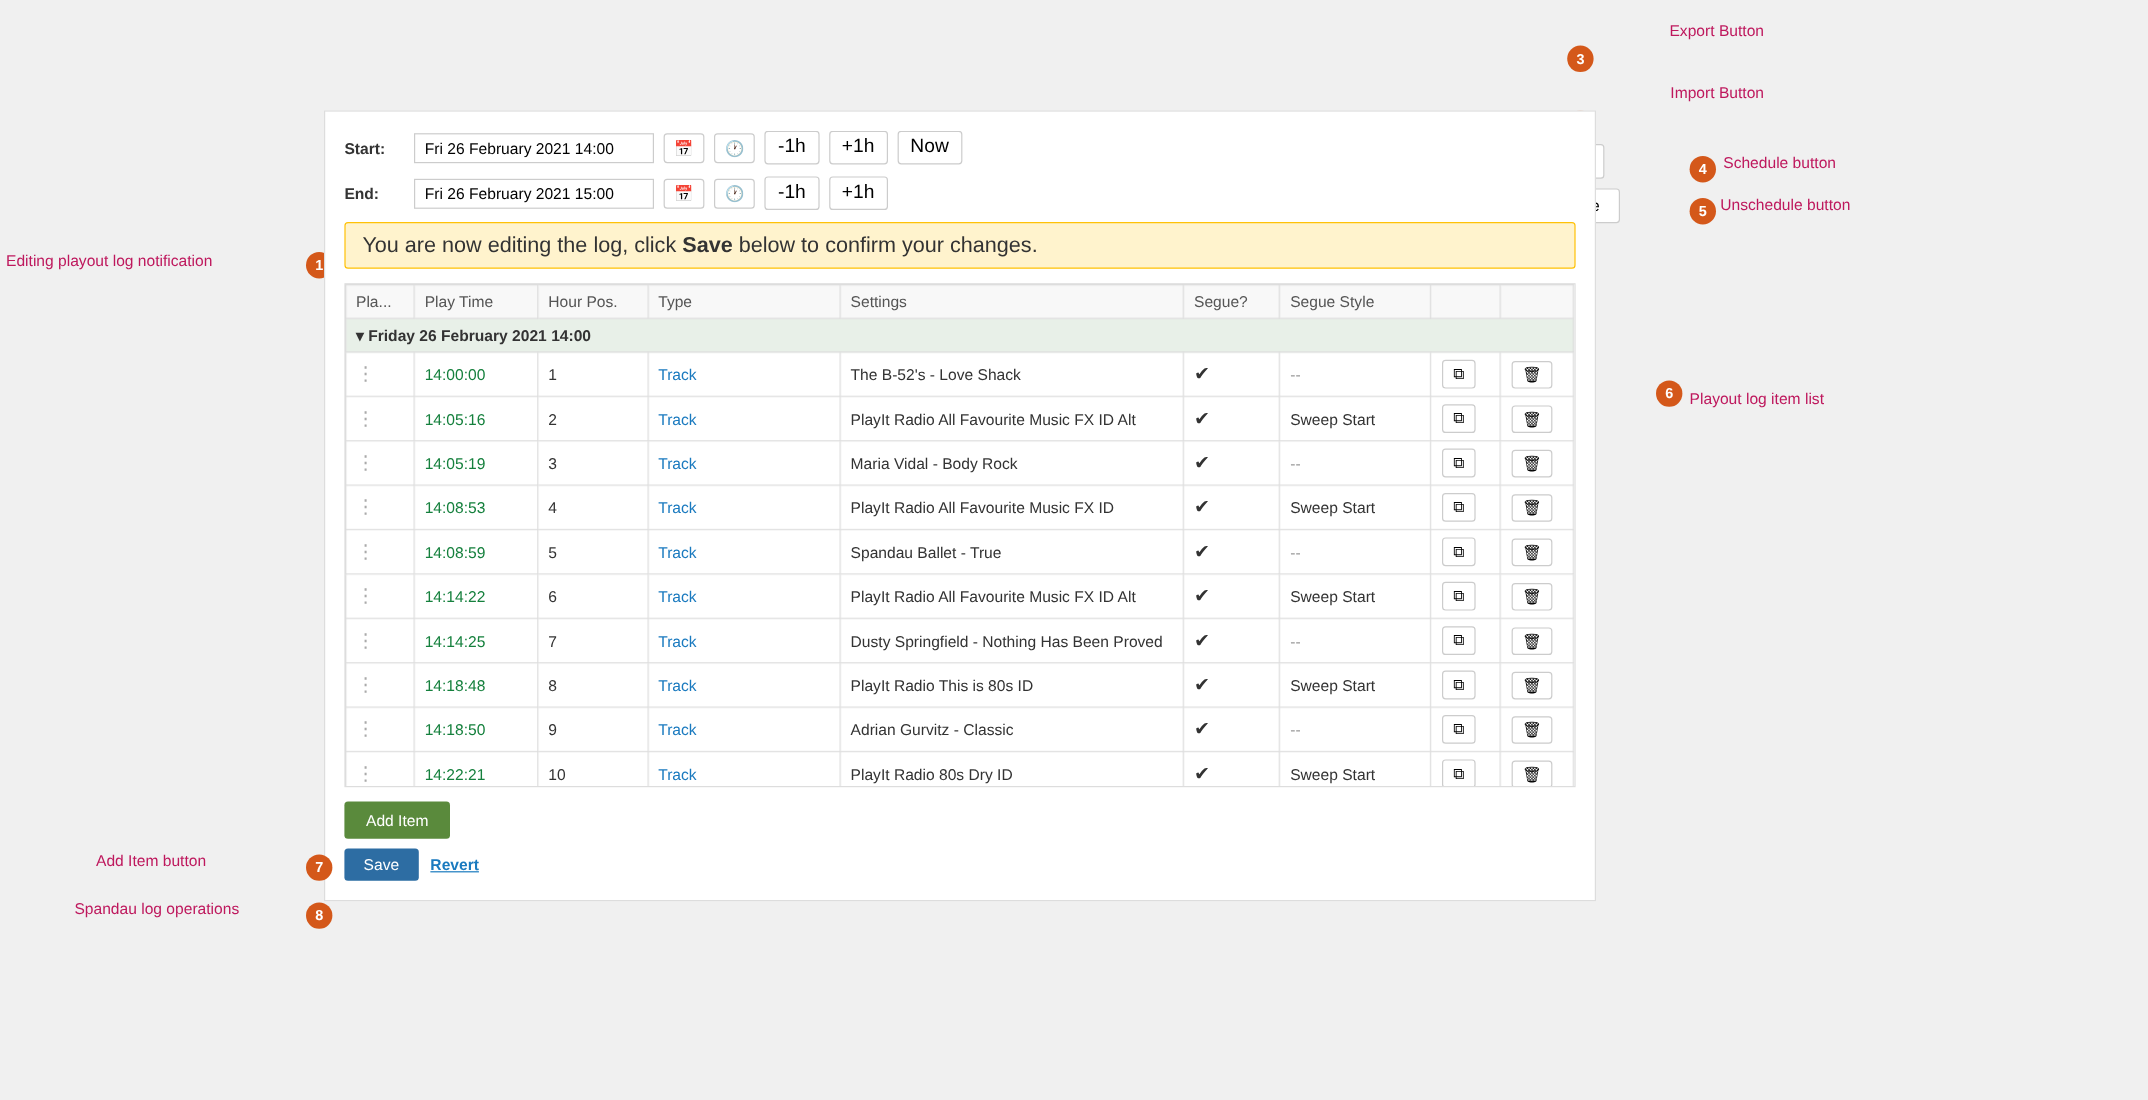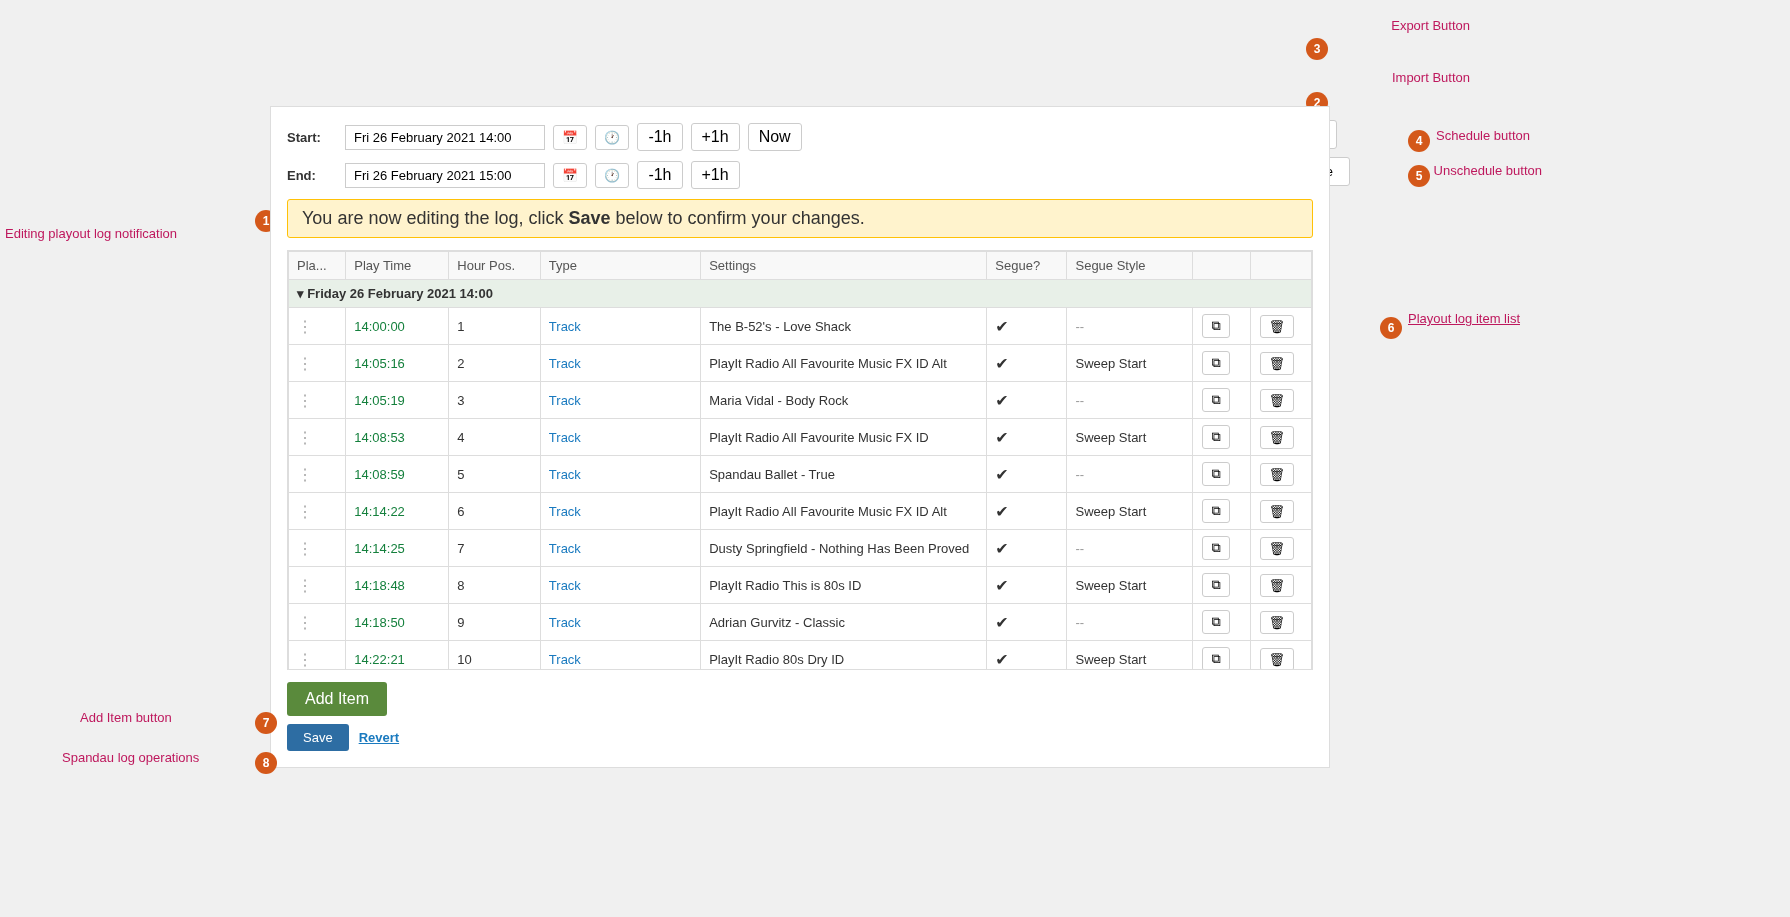--- a/index.html
+++ b/index.html
@@ -23,21 +23,21 @@
       color: #fff; font-size: 12px; font-weight: bold; position: absolute;
     }
 
     
     .annotation {
       position: absolute; font-size: 13px; color: #be185d; white-space: nowrap;
       display: flex; align-items: flex-start; gap: 6px;
     }
 
     
-    .main-panel { position: absolute; left: 270px; top: 106px; width: 1060px; background: #fff; border: 1px solid #ddd; padding: 16px; }
+    .main-panel { position: absolute; left: 270px; top: 92px; width: 1060px; background: #fff; border: 1px solid #ddd; padding: 16px; }
 
     
     .datetime-row { display: flex; align-items: center; gap: 8px; margin-bottom: 10px; }
     .datetime-label { font-weight: bold; min-width: 50px; }
     .datetime-input {
       border: 1px solid #ccc; padding: 4px 8px; font-size: 13px; width: 200px;
     }
     .icon-btn {
       border: 1px solid #ccc; background: #fff; padding: 4px 8px; cursor: pointer;
       font-size: 13px; border-radius: 3px;
@@ -78,21 +78,21 @@
       cursor: pointer; font-size: 13px; border-radius: 3px; margin: 1px;
     }
 
     
     .table-wrapper { max-height: 420px; overflow-y: auto; border: 1px solid #ddd; }
 
     
     .bottom-area { margin-top: 12px; display: flex; gap: 10px; align-items: center; }
     .btn-add-item {
       background: #5a8a3c; color: #fff; border: none; padding: 8px 18px;
-      cursor: pointer; font-size: 16px; border-radius: 3px;
+      cursor: pointer; font-size: 13px; border-radius: 3px;
     }
     .btn-save {
       background: #2d6da3; color: #fff; border: none; padding: 6px 16px;
       cursor: pointer; font-size: 13px; border-radius: 3px;
     }
     .btn-revert {
       background: none; border: none; color: #1a7abf; cursor: pointer;
       font-size: 13px; text-decoration: underline; font-weight: bold;
     }
 
@@ -135,21 +135,21 @@
   <div class="badge" style="top:130px; right:360px;">4</div>
   <div class="annotation" style="position:absolute; top:128px; right:260px;">
     <span>Schedule button</span>
   </div>
 
   <div class="badge" style="top:165px; right:360px;">5</div>
   <div class="annotation" style="position:absolute; top:163px; right:248px;">
     <span>Unschedule button</span>
   </div>
 
-  <div class="annotation" style="position:absolute; top:226px; left:5px;">
+  <div class="annotation" style="position:absolute; top:210px; left:5px;">
     <span>Editing playout log notification</span>
   </div>
   <div class="badge" style="top:210px; left:255px;">1</div>
 
   <div class="main-panel">
 
     <div class="datetime-row">
       <span class="datetime-label">Start:</span>
       <input class="datetime-input" type="text" value="Fri 26 February 2021 14:00" style="">
       <button class="icon-btn">📅</button>
@@ -489,21 +489,21 @@
       <button class="btn-add-item">Add Item</button>
     </div>
 
     <div style="margin-top:8px; display:flex; gap:10px; align-items:center;">
       <button class="btn-save">Save</button>
       <button class="btn-revert">Revert</button>
     </div>
   </div>
 
   <div class="badge" style="top:317px; right:388px;">6</div>
-  <div class="annotation" style="position:absolute; top:311px; right:270px;text-decoration:underline;">
+  <div class="annotation" style="position:absolute; top:325px; right:270px;">
     <span>Playout log item list</span>
   </div>
 
   <div class="badge" style="top:712px; left:255px;">7</div>
   <div class="annotation" style="position:absolute; top:710px; left:80px;">
     <span>Add Item button</span>
   </div>
 
   <div class="badge" style="top:752px; left:255px;">8</div>
   <div class="annotation" style="position:absolute; top:750px; left:62px;">

